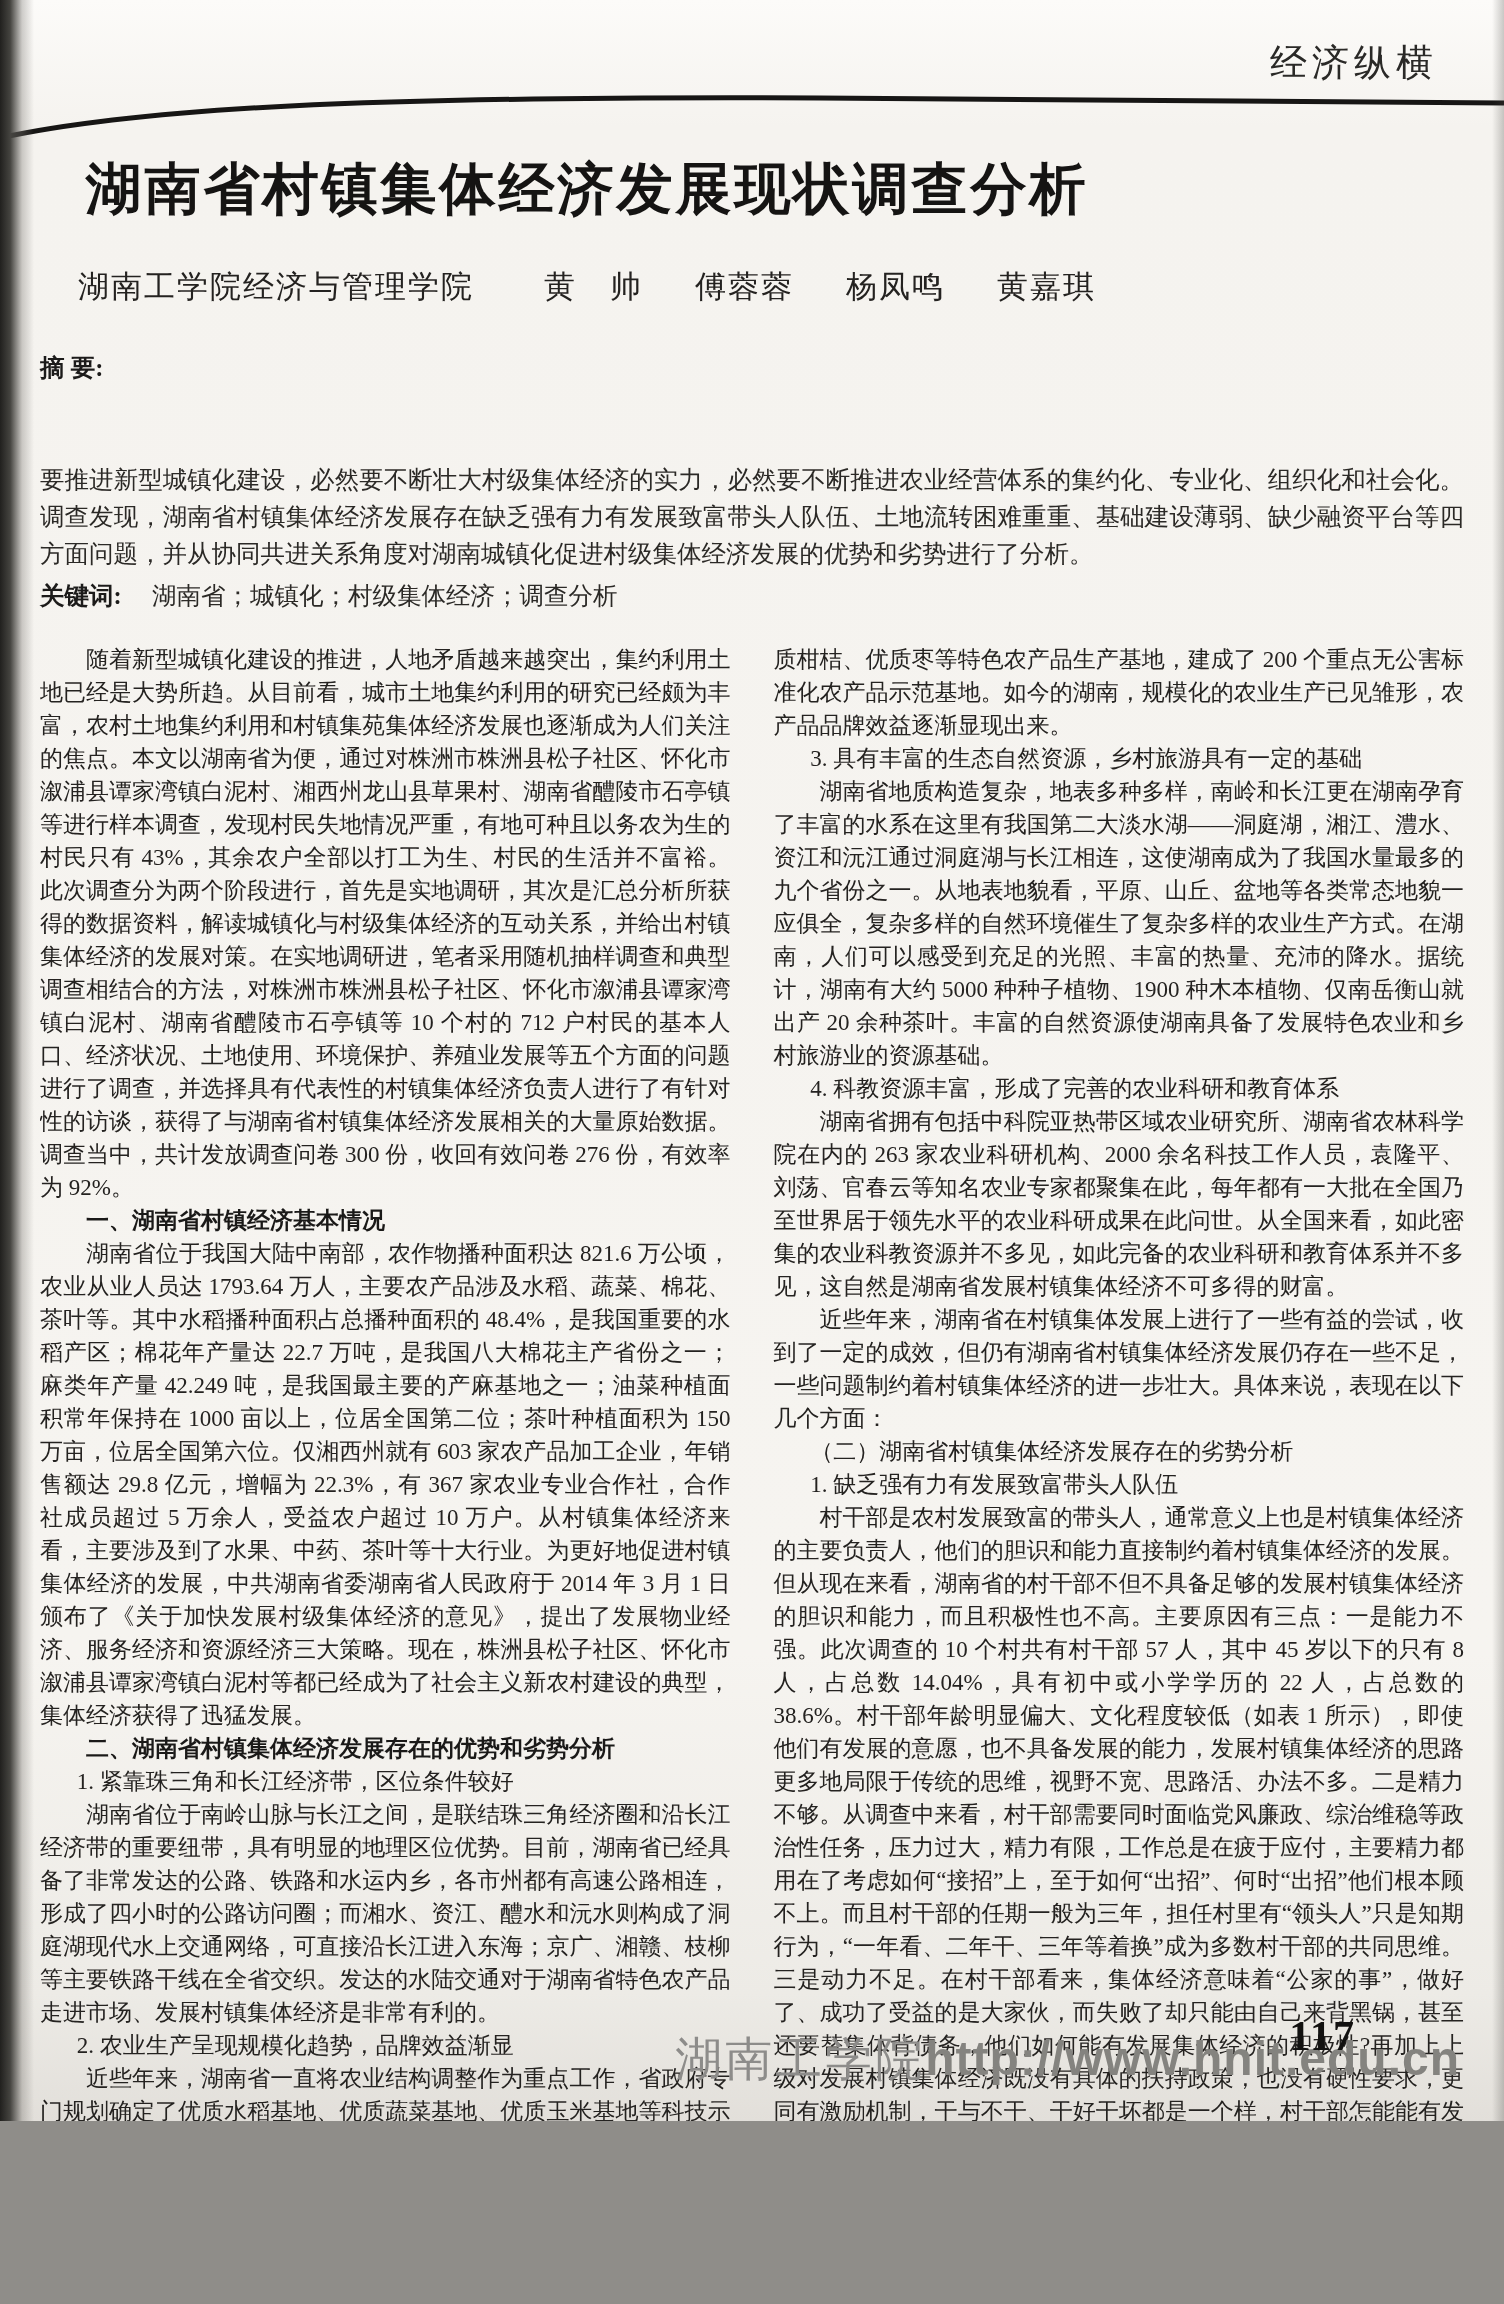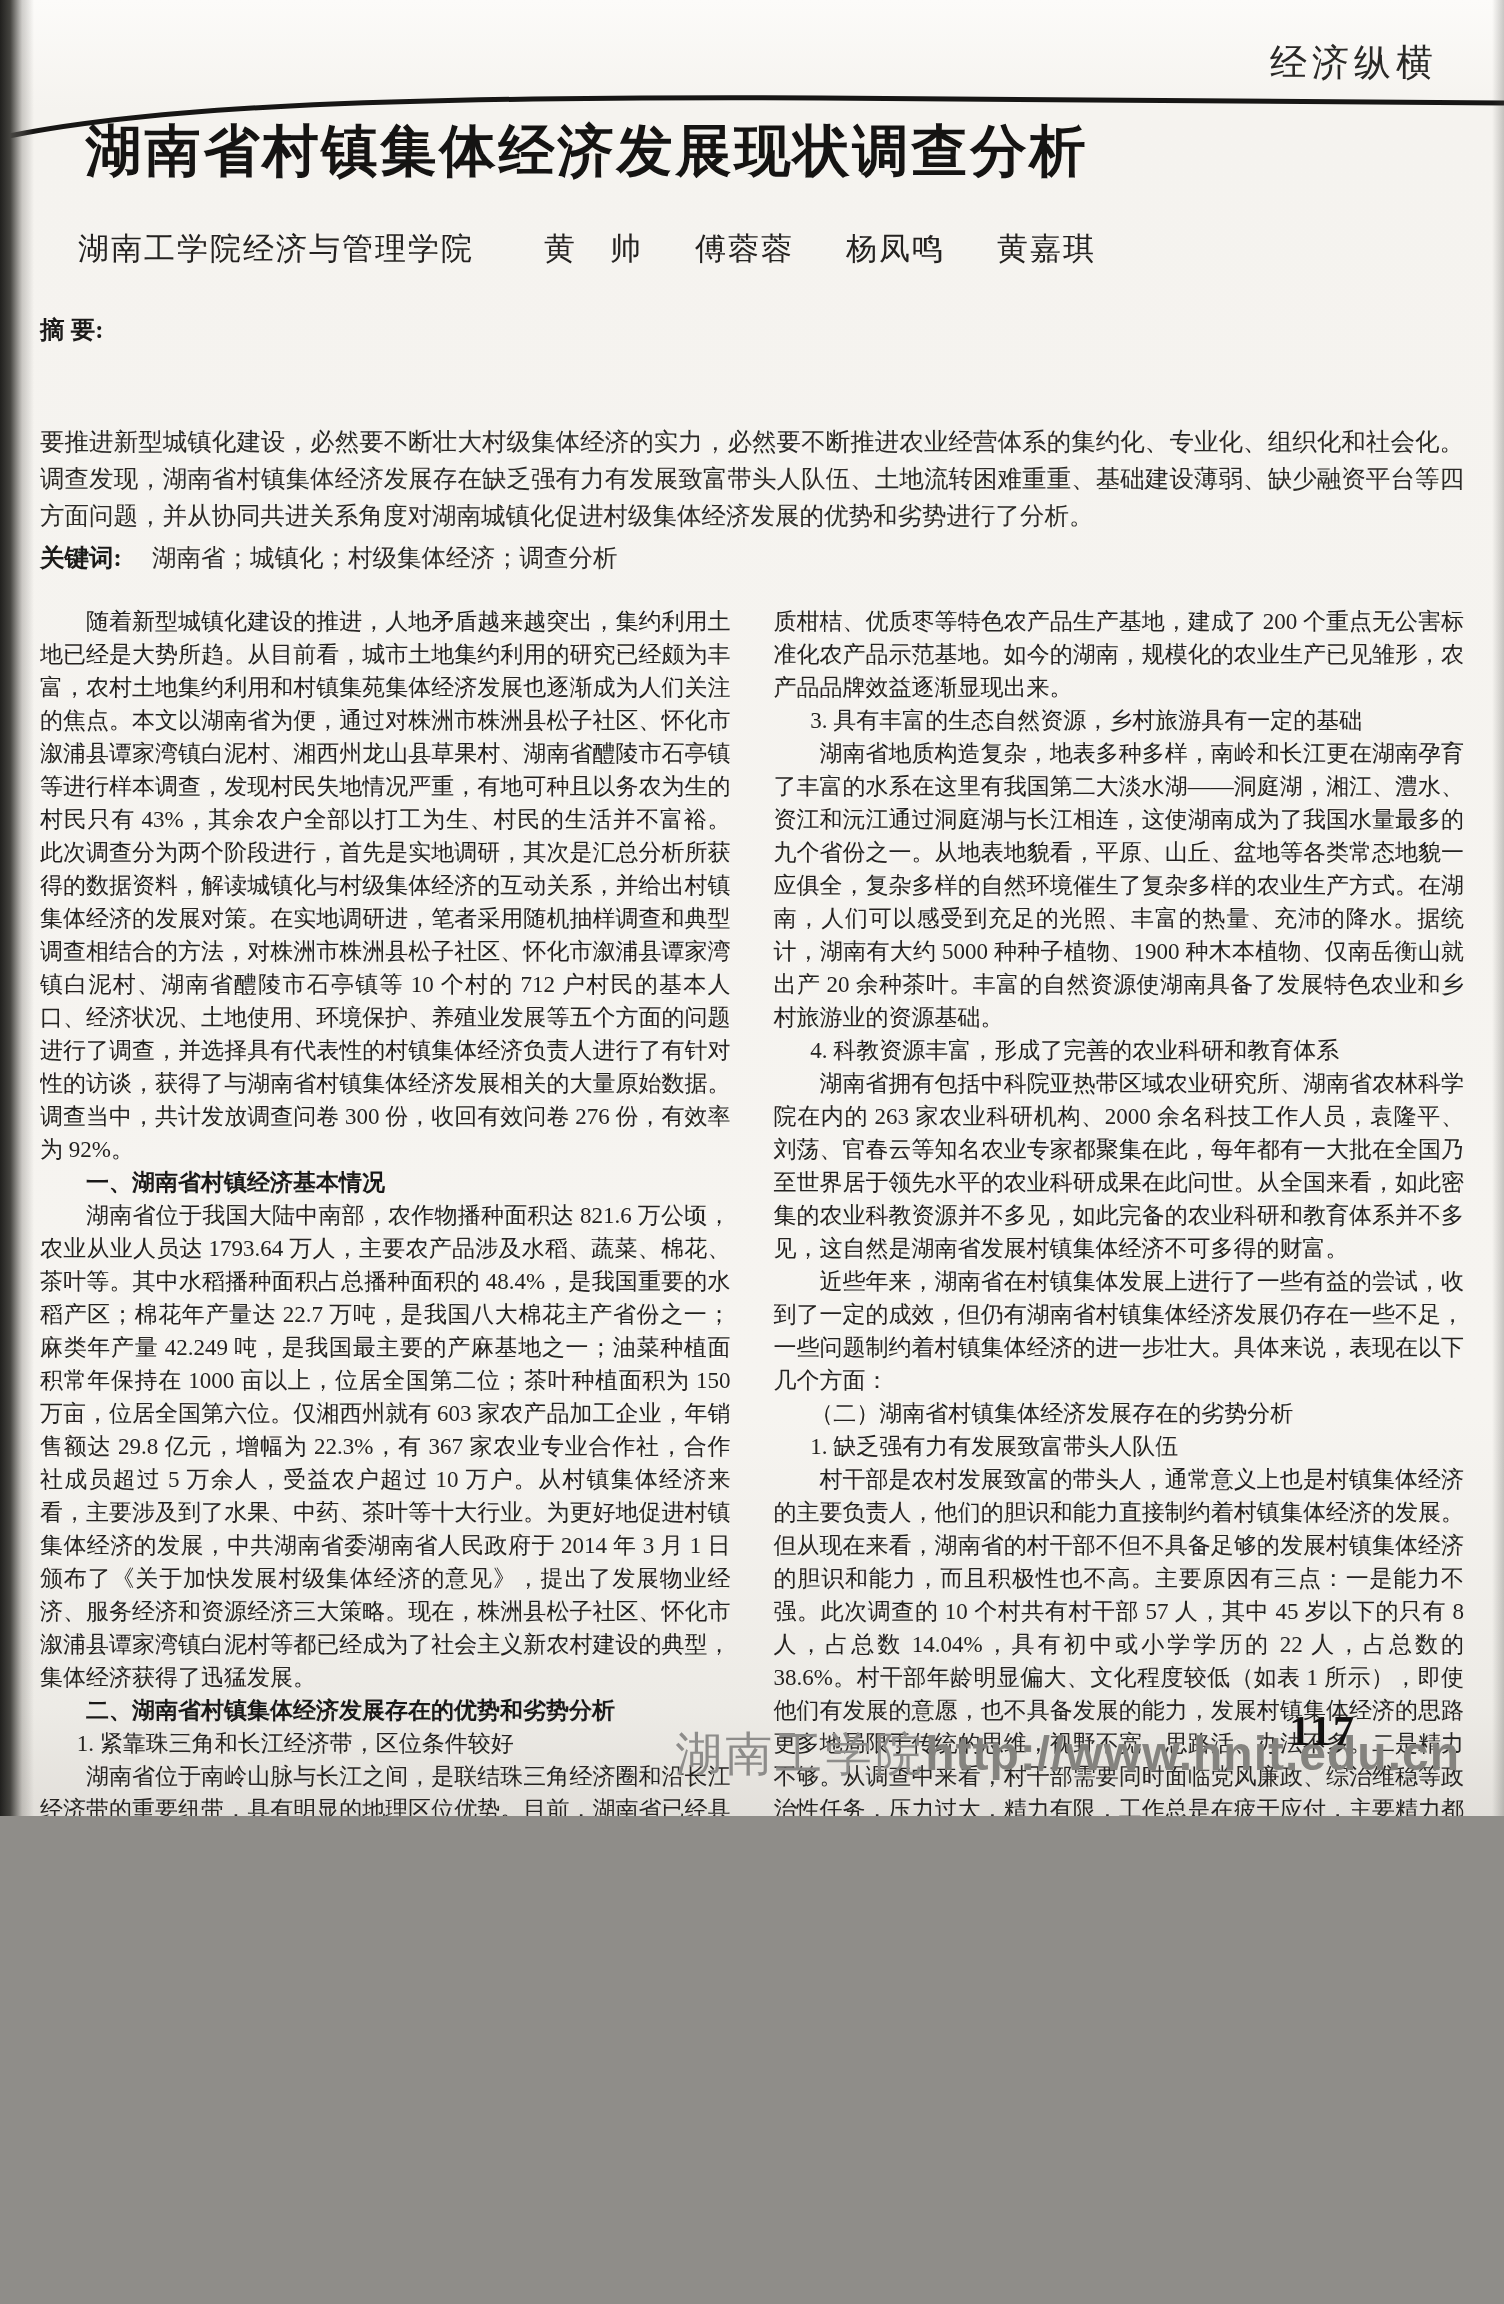--- a/index.html
+++ b/index.html
@@ -1,19 +1,19 @@
 <!DOCTYPE html>
 <html><head>
 <meta charset="utf-8">
 <style>
   html,body{margin:0;padding:0;background:#8f8d89;}
   .scan{
     position:relative;
     width:1504px;
-    height:1816px;
+    height:2121px;
     margin:0 auto;
     overflow:hidden;
     background:linear-gradient(180deg,#fcfbf9 0%,#f5f3ef 6%,#f6f4f0 78%,#edebe6 94%,#e2dfda 100%);
     font-family:"Liberation Serif","DejaVu Serif",serif;
     color:#242220;
   }
   
   .binding{
     position:absolute;left:0;top:0;bottom:0;width:34px;
     background:linear-gradient(90deg,#21201e 0%,#454440 30%,rgba(120,117,112,.35) 65%,rgba(120,117,112,0) 100%);
@@ -24,21 +24,21 @@
     background:linear-gradient(270deg,rgba(70,68,64,.28),rgba(70,68,64,0));
     z-index:5;
   }
   .journal-header{
     position:absolute;top:38px;right:66px;
     font-family:"Liberation Sans","DejaVu Sans",sans-serif;
     font-size:37px;letter-spacing:5px;color:#2a2927;font-weight:500;
     z-index:2;
   }
   .header-rule{position:absolute;top:86px;left:0;width:1504px;height:70px;z-index:1;}
-  .content{position:relative;padding:68px 40px 0 40px;z-index:2;}
+  .content{position:relative;padding:106px 40px 0 40px;z-index:2;}
   .head-block{padding-right:330px;text-align:center;}
   .title{
     margin:46px 0 0 0;
     font-family:"Liberation Sans","DejaVu Sans",sans-serif;
     font-weight:900;font-size:56px;letter-spacing:3px;color:#151413;
     white-space:nowrap;
   }
   .byline{
     margin-top:38px;font-size:31px;color:#242220;letter-spacing:2px;
     display:flex;justify-content:center;align-items:flex-end;gap:52px;white-space:nowrap;

